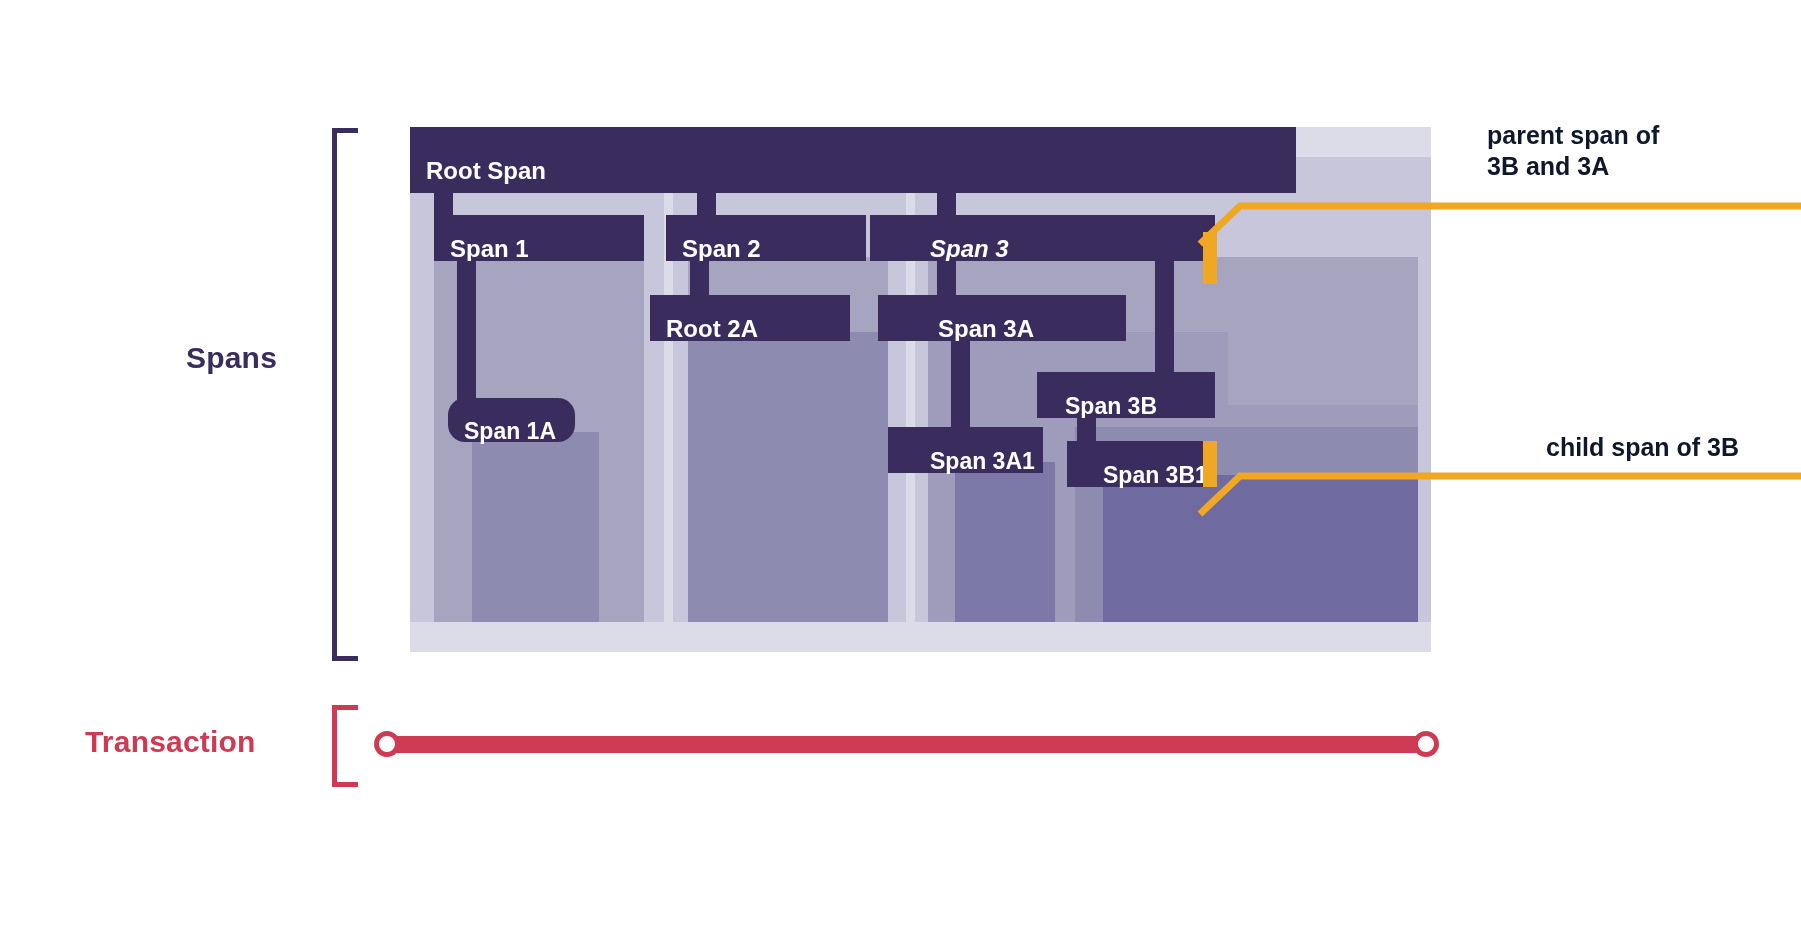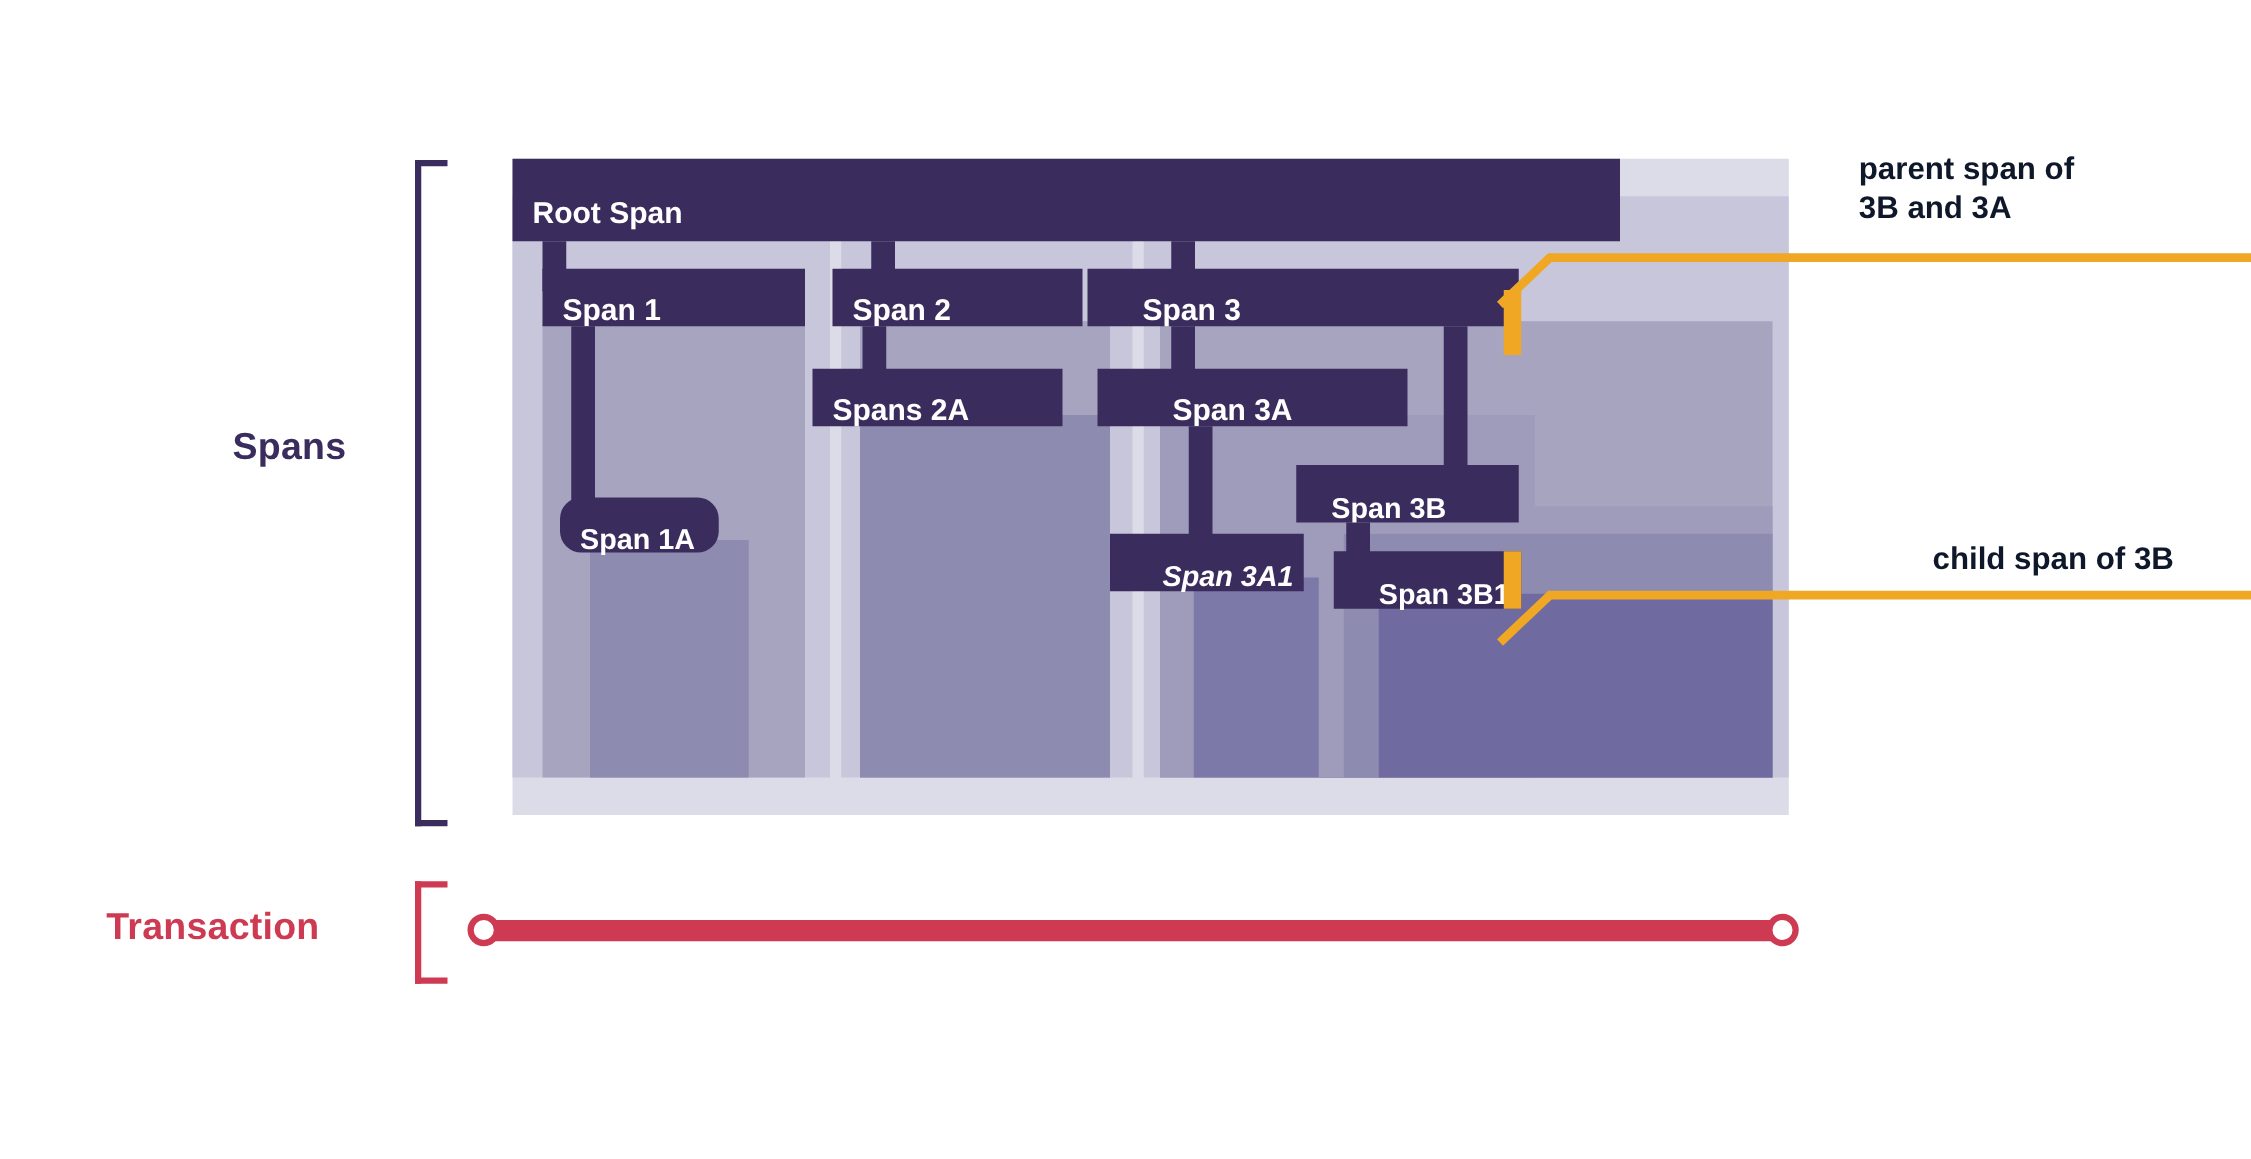--- a/index.html
+++ b/index.html
@@ -134,38 +134,38 @@
     <div class="abs bar" style="left:38px;top:271px;width:127px;height:44px;font-size:23px;border-radius:17px;">
       <span class="lbl">Span 1A</span>
     </div>
 
     <div class="abs bar" style="left:256px;top:88px;width:200px;height:46px;">
       <span class="lbl">Span 2</span>
     </div>
     <div class="abs conn" style="left:280px;top:134px;width:19px;height:72px;"></div>
 
     <div class="abs bar" style="left:240px;top:168px;width:200px;height:46px;">
-      <span class="lbl">Spans 2A</span>
+      <span class="lbl">Root 2A</span>
     </div>
 
     <div class="abs bar" style="left:460px;top:88px;width:345px;height:46px;">
-      <span class="lbl" style="padding-left:44px;">Span 3</span>
+      <span class="lbl" style="padding-left:60px;font-style:italic;">Span 3</span>
     </div>
 
     <div class="abs conn" style="left:527px;top:134px;width:19px;height:40px;"></div>
 
     <div class="abs conn" style="left:745px;top:134px;width:19px;height:145px;"></div>
 
     <div class="abs bar" style="left:468px;top:168px;width:248px;height:46px;">
       <span class="lbl" style="padding-left:60px;">Span 3A</span>
     </div>
     <div class="abs conn" style="left:541px;top:214px;width:19px;height:126px;"></div>
 
     <div class="abs bar" style="left:478px;top:300px;width:155px;height:46px;font-size:23px;">
-      <span class="lbl" style="padding-left:42px;font-style:italic;">Span 3A1</span>
+      <span class="lbl" style="padding-left:42px;">Span 3A1</span>
     </div>
 
     <div class="abs bar" style="left:627px;top:245px;width:178px;height:46px;font-size:23px;">
       <span class="lbl" style="padding-left:28px;">Span 3B</span>
     </div>
     <div class="abs conn" style="left:667px;top:291px;width:19px;height:30px;"></div>
 
     <div class="abs bar" style="left:657px;top:314px;width:150px;height:46px;font-size:23px;">
       <span class="lbl" style="padding-left:36px;">Span 3B1</span>
     </div>

